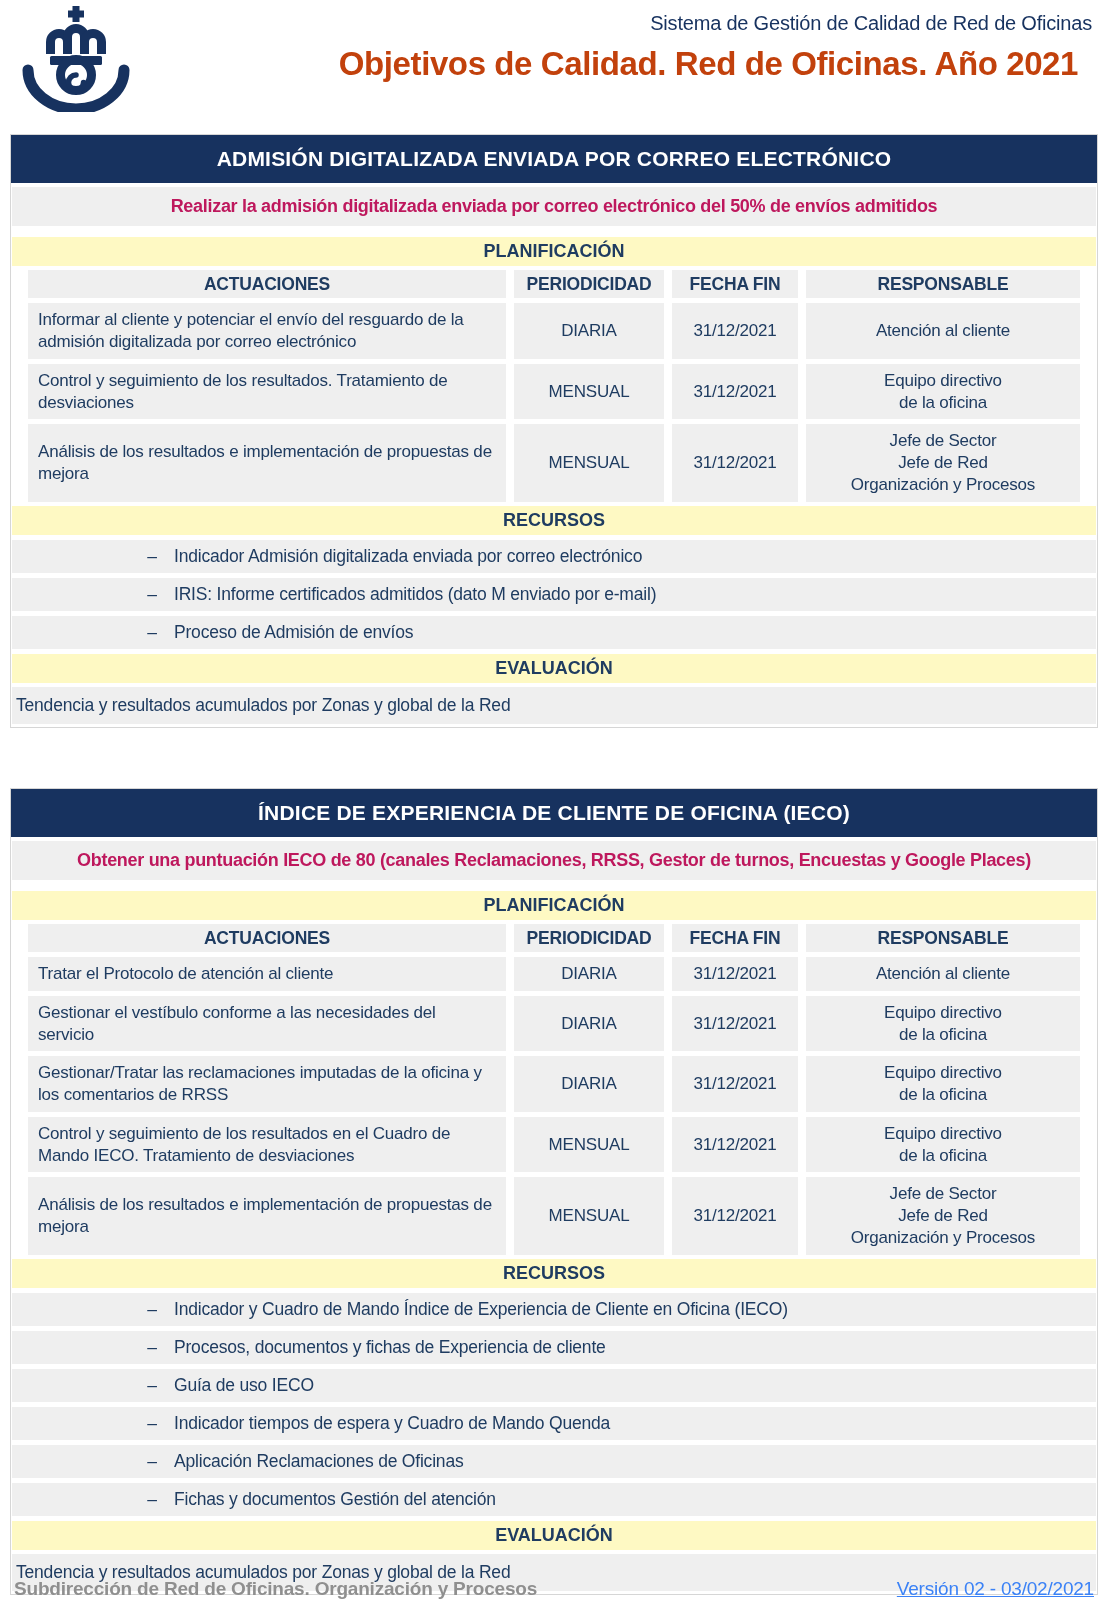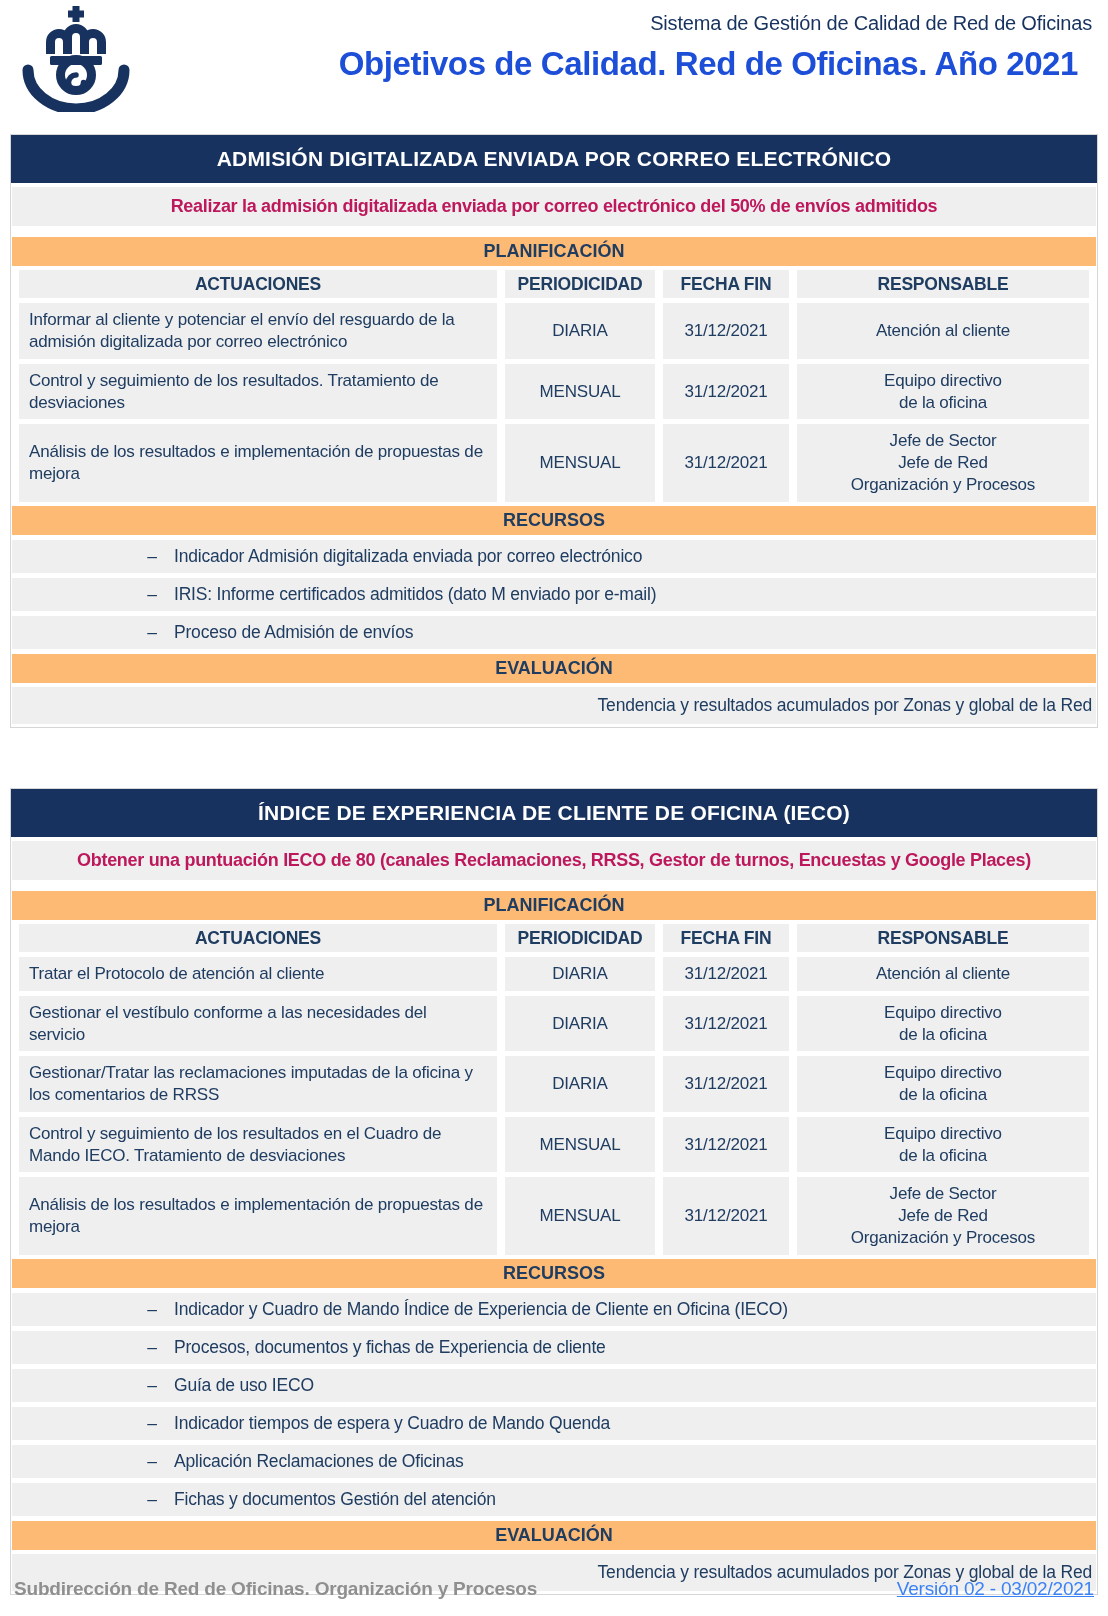--- a/index.html
+++ b/index.html
@@ -5,50 +5,50 @@
   * { margin:0; padding:0; box-sizing:border-box; }
   html,body { background:#ffffff; }
   body { font-family:"Liberation Sans", sans-serif; }
   .page { position:relative; width:1108px; height:1616px; background:#fff; overflow:hidden; }
 
   
   .page-header { display:flex; align-items:flex-start; padding:6px 14px 0 16px; height:134px; }
   .logo { width:120px; height:106px; flex:0 0 auto; }
   .header-text { flex:1; text-align:right; padding-top:6px; }
   .subtitle { font-size:20px; color:#17325F; letter-spacing:-0.2px; padding-right:2px; }
-  .title { font-size:33px; font-weight:600; color:#1d4ed8; letter-spacing:-0.4px; margin-top:10px; padding-right:16px; }
+  .title { font-size:33px; font-weight:600; color:#c2410c; letter-spacing:-0.4px; margin-top:10px; padding-right:16px; }
 
   
   .objective-section { margin:0 10px; border:1px solid #d6d6d6; background:#fff; }
   .section-2 { margin-top:60px; }
 
   .section-title { background:#17325F; color:#ffffff; font-weight:700; font-size:21px;
                    text-align:center; padding:12px 4px; letter-spacing:0.2px; }
   .objective { background:#EFEFEF; color:#be185d; font-weight:700; font-size:18px; letter-spacing:-0.3px;
                text-align:center; padding:9px 6px; margin:4px 1px 11px; }
-  .band { background:#fdba74; color:#1F3C61; font-weight:700; font-size:18px;
+  .band { background:#fef9c3; color:#1F3C61; font-weight:700; font-size:18px;
           text-align:center; padding:4px 12px; margin:4px 1px; }
 
   
   .plan-grid { display:grid; grid-template-columns:478px 150px 126px 1fr;
-               gap:5px 8px; margin:4px 8px; }
+               gap:5px 8px; margin:4px 17px; }
   .cell { background:#EFEFEF; color:#1F3C61; font-size:17px; line-height:1.28;
           display:flex; align-items:center; justify-content:center;
           text-align:center; padding:6px 4px; letter-spacing:-0.2px; }
   .cell.head { font-weight:700; font-size:17.5px; padding:3px 2px; }
   .cell.act  { justify-content:flex-start; text-align:left; padding-left:10px; padding-right:12px; }
   .pre { white-space:pre-line; }
 
   
   .resource-row { background:#EFEFEF; color:#1F3C61; font-size:17.5px; letter-spacing:-0.2px;
                   display:flex; align-items:center; padding:6px 0; margin:5px 1px; min-height:33px; }
   .resource-row .dash { width:44px; text-align:center; margin-left:118px; flex:0 0 auto; }
 
   .eval-row { background:#EFEFEF; color:#1F3C61; font-size:17.5px; letter-spacing:-0.2px;
-              text-align:right; padding:8px 4px; margin:4px 1px 3px; }
+              text-align:left; padding:8px 4px; margin:4px 1px 3px; }
 
   
   .page-footer { position:absolute; left:14px; right:14px; bottom:16px;
                  display:flex; justify-content:space-between; align-items:baseline; }
   .footer-left  { color:#8f8f8f; font-size:19px; font-weight:700; letter-spacing:-0.2px; }
   .footer-right { color:#3b82f6; font-size:19px; letter-spacing:-0.2px;text-decoration:underline; }
 </style>
 </head>
 <body>
 

